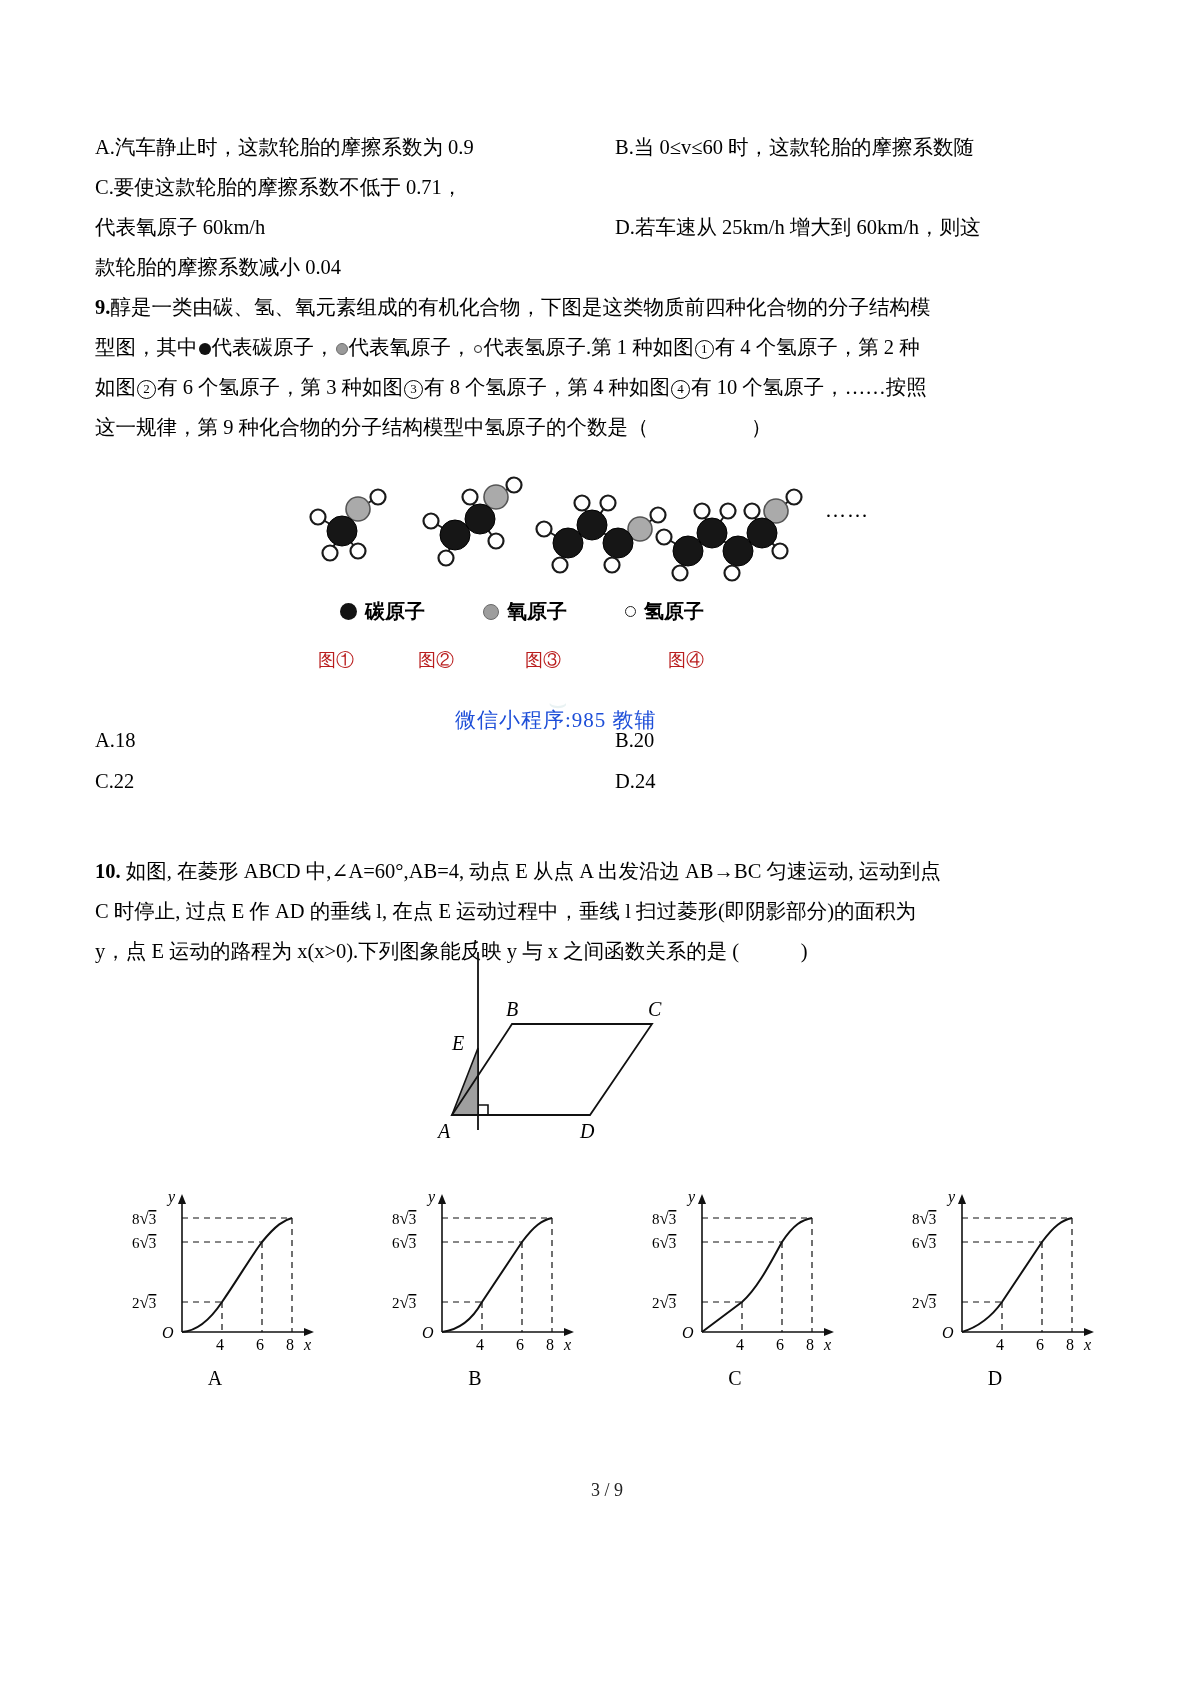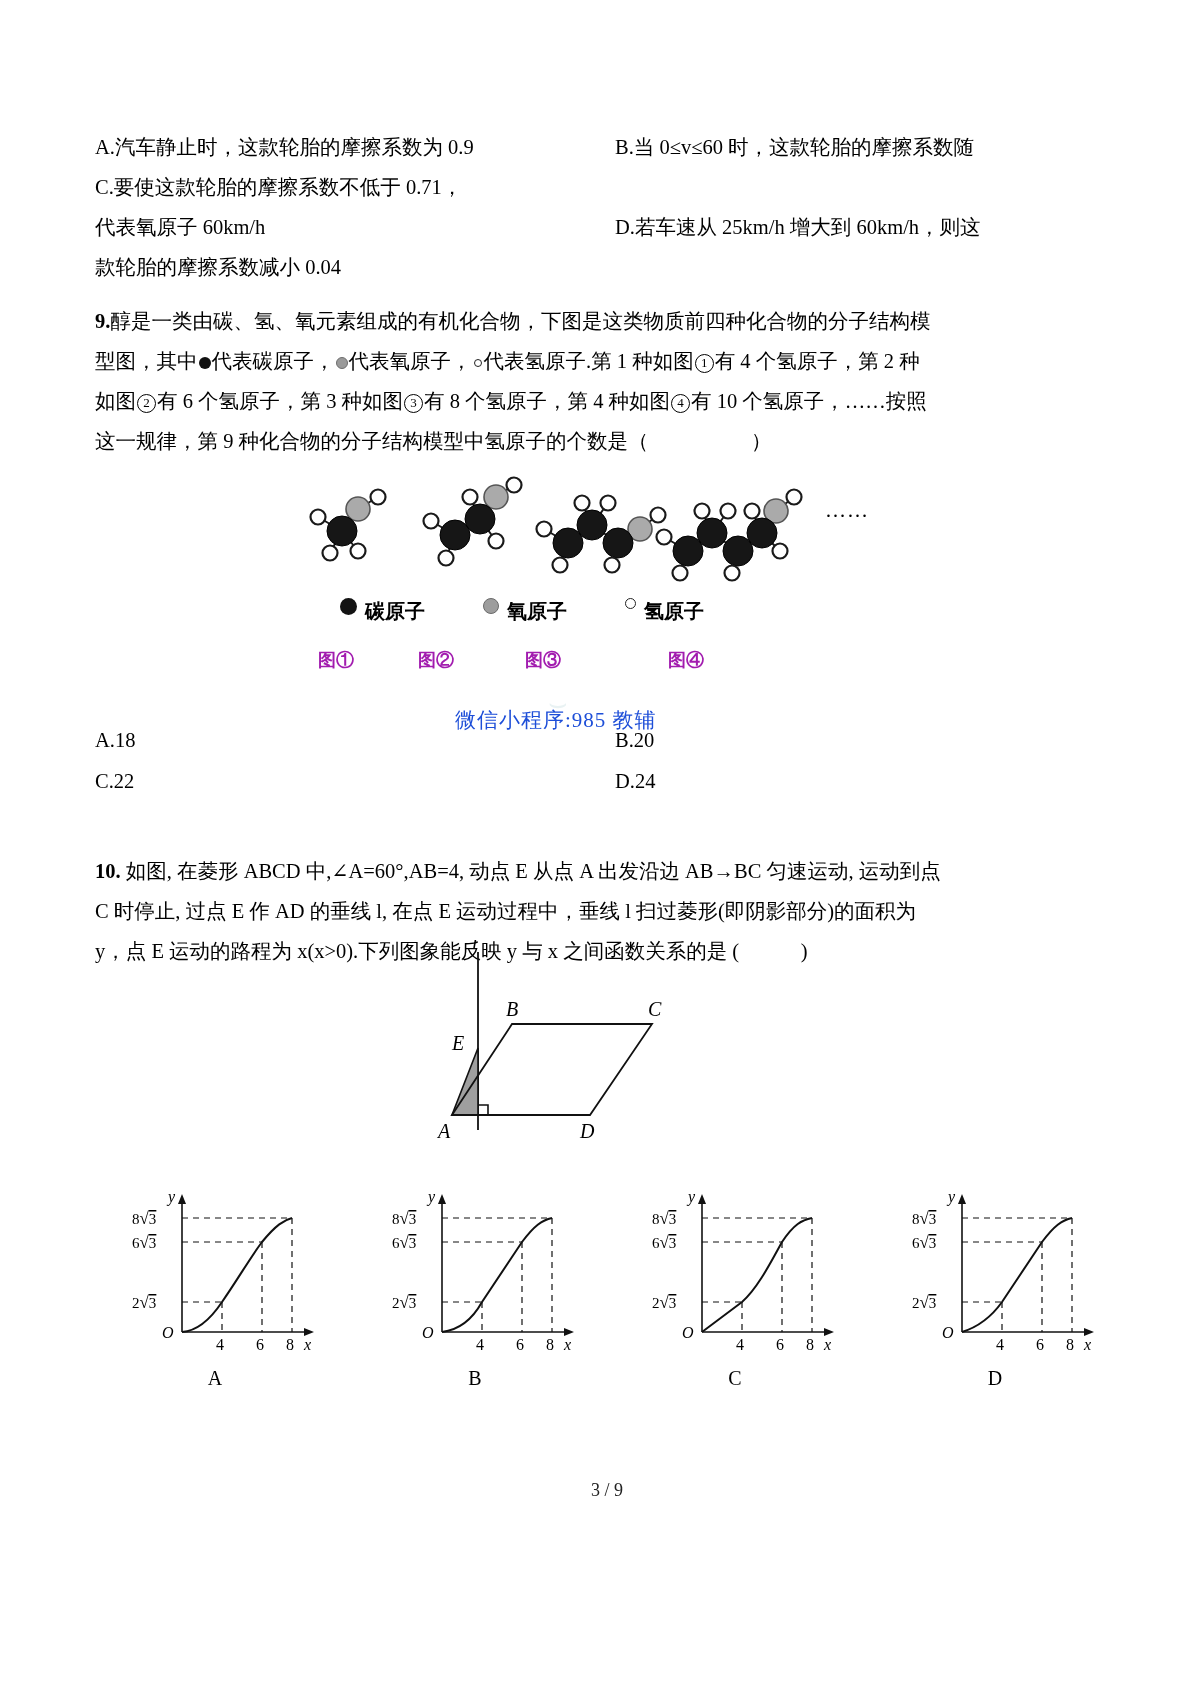--- a/index.html
+++ b/index.html
@@ -59,29 +59,28 @@
 
   
   .fig9{position:absolute;left:0;top:0;}
   .legend{
     position:absolute;
     display:flex;gap:58px;
     font-size:20px;
     font-family:"Liberation Sans","DejaVu Sans",sans-serif;
     font-weight:bold;
   }
-  .legend .lg{display:flex;align-items:flex-start;gap:8px;}
+  .legend .lg{display:flex;align-items:center;gap:8px;}
   .lg-dot-c{width:17px;height:17px;border-radius:50%;background:#131313;}
   .lg-dot-o{width:16px;height:16px;border-radius:50%;background:#9d9d9d;border:1px solid #6a6a6a;box-sizing:border-box;}
   .lg-dot-h{width:11px;height:11px;border-radius:50%;background:#fff;border:1.5px solid #222;box-sizing:border-box;}
   .figlabels{
     position:absolute;
     font-size:18px;
-    color:#a21caf;
-    font-weight:bold;
+    color:#b91c1c;
   }
   .figlabels span{position:absolute;}
 
   .watermark{
     position:absolute;
     font-size:21px;
     color:#1d4ed8;
     font-family:Liberation Serif, serif;
     letter-spacing:1px;
     white-space:nowrap;
@@ -139,21 +138,21 @@
     <div class="opt-row">
       <div class="opt-left">代表氧原子 60km/h</div>
       <div class="opt-right">D.若车速从 25km/h 增大到 60km/h，则这</div>
     </div>
 
     <div class="opt-row">
       <div class="opt-left">款轮胎的摩擦系数减小 0.04</div>
       <div class="opt-right"></div>
     </div>
 
-    <div class="q-block" style="margin-top:14px;">
+    <div class="q-block" style="">
       <div>
         <span class="q-num">9.</span><span>醇是一类由碳、氢、氧元素组成的有机化合物，下图是这类物质前四种化合物的分子结构模</span>
       </div>
       <div>
         <span>型图，其中</span><span class="bullet-c"></span><span>代表碳原子，</span><span class="bullet-o"></span><span>代表氧原子，</span><span class="bullet-h"></span><span>代表氢原子.第 1 种如图</span><span class="circnum">1</span><span>有 4 个氢原子，第 2 种</span>
       </div>
       <div>
         <span>如图</span><span class="circnum">2</span><span>有 6 个氢原子，第 3 种如图</span><span class="circnum">3</span><span>有 8 个氢原子，第 4 种如图</span><span class="circnum">4</span><span>有 10 个氢原子，……按照</span>
       </div>
       <div>这一规律，第 9 种化合物的分子结构模型中氢原子的个数是（　　　　　）</div>

